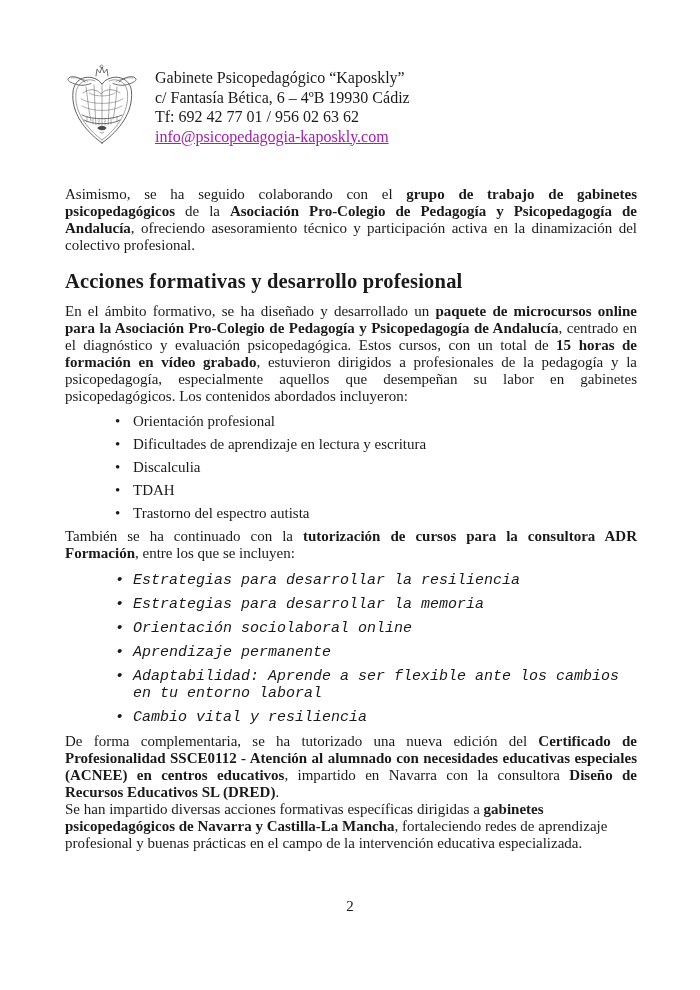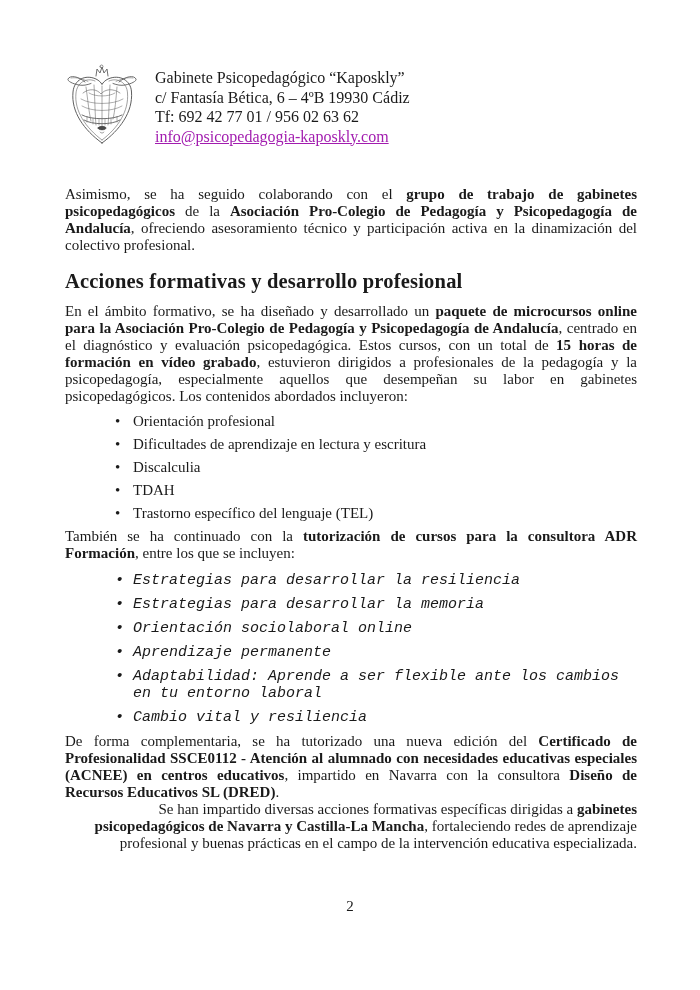--- a/index.html
+++ b/index.html
@@ -36,21 +36,21 @@
     text-decoration:underline;
     cursor:pointer;
   }
   
   p.body{
     font-size:15px;
     line-height:17px;
     margin:0;
     text-align:justify;
   }
-  p.body.left{text-align:right;}
+  p.body.left{text-align:left;}
   .b{font-weight:bold;}
   p.m-intro{margin-bottom:14px;}
   h2.sect{
     font-size:20.5px;
     line-height:26px;
     font-weight:bold;
     margin:14px 0 9px 0;
     letter-spacing:0.2px;
   }
   h2.sect2{margin-top:22px;}
@@ -131,21 +131,21 @@
 
   <h2 class="sect">Acciones formativas y desarrollo profesional</h2>
 
   <p class="body"><span>En el ámbito formativo, se ha diseñado y desarrollado un </span><span class="b">paquete de microcursos online para la Asociación Pro-Colegio de Pedagogía y Psicopedagogía de Andalucía</span><span>, centrado en el diagnóstico y evaluación psicopedagógica. Estos cursos, con un total de </span><span class="b">15 horas de formación en vídeo grabado</span><span>, estuvieron dirigidos a profesionales de la pedagogía y la psicopedagogía, especialmente aquellos que desempeñan su labor en gabinetes psicopedagógicos. Los contenidos abordados incluyeron:</span></p>
 
   <ul class="doclist">
       <li>Orientación profesional</li>
       <li>Dificultades de aprendizaje en lectura y escritura</li>
       <li>Discalculia</li>
       <li>TDAH</li>
-      <li>Trastorno específico del lenguaje (TEL)</li>
+      <li>Trastorno del espectro autista</li>
     </ul>
 
   <p class="body"><span>También se ha continuado con la </span><span class="b">tutorización de cursos para la consultora ADR Formación</span><span>, entre los que se incluyen:</span></p>
 
   <ul class="doclist italic">
       <li>Estrategias para desarrollar la resiliencia</li>
       <li>Estrategias para desarrollar la memoria</li>
       <li>Orientación sociolaboral online</li>
       <li>Aprendizaje permanente</li>
       <li>Adaptabilidad: Aprende a ser flexible ante los cambios en tu entorno laboral</li>

